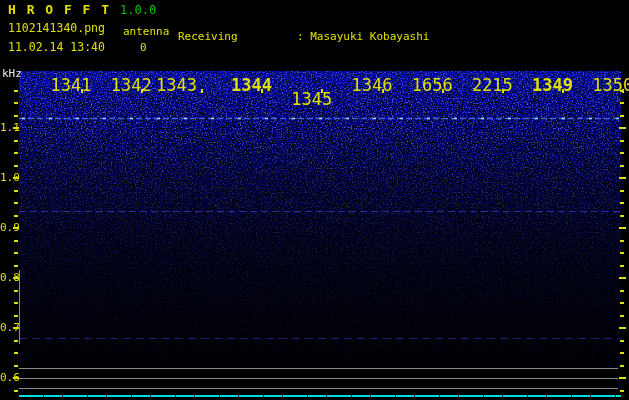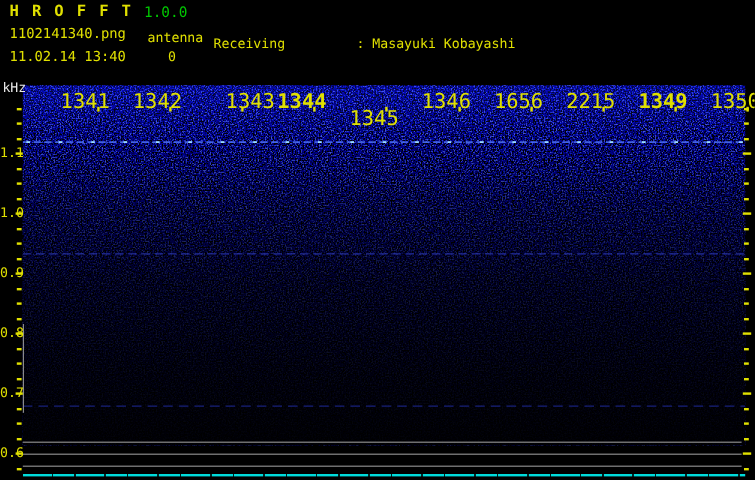--- a/index.html
+++ b/index.html
@@ -74,21 +74,21 @@
     <line x1="0" x2="602" y1="267.5" y2="267.5" stroke="#1e2898" stroke-width="1" stroke-dasharray="8 5" opacity="0.8"></line>
   </svg>
 
   <div class="khz-unit">kHz</div>
 
   <div class="axes" id="axes">
       <div class="tlabel" style="left: 50.5px; top: 79px;">1341</div>
       <div class="tick" style="left: 80.5px; top: 89px; width: 2px; height: 4px;"></div>
       <div class="tlabel" style="left: 110.7px; top: 79px;">1342</div>
       <div class="tick" style="left: 140.7px; top: 89px; width: 2px; height: 4px;"></div>
-      <div class="tlabel" style="left: 156px; top: 79px; margin-left: 32px;">1343</div>
+      <div class="tlabel" style="left: 156px; top: 79px;">1343</div>
       <div class="tick" style="left: 200.9px; top: 89px; width: 2px; height: 4px;"></div>
       <div class="tlabel" style="left: 231.1px; top: 79px; font-weight: bold;">1344</div>
       <div class="tick" style="left: 261.1px; top: 89px; width: 2px; height: 4px;"></div>
       <div class="tlabel" style="left: 291.3px; top: 93px;">1345</div>
       <div class="tick" style="left: 321.3px; top: 89px; width: 2px; height: 4px;"></div>
       <div class="tlabel" style="left: 351.5px; top: 79px;">1346</div>
       <div class="tick" style="left: 381.5px; top: 89px; width: 2px; height: 4px;"></div>
       <div class="tlabel" style="left: 411.7px; top: 79px;">1656</div>
       <div class="tick" style="left: 441.7px; top: 89px; width: 2px; height: 4px;"></div>
       <div class="tlabel" style="left: 471.9px; top: 79px;">2215</div>

